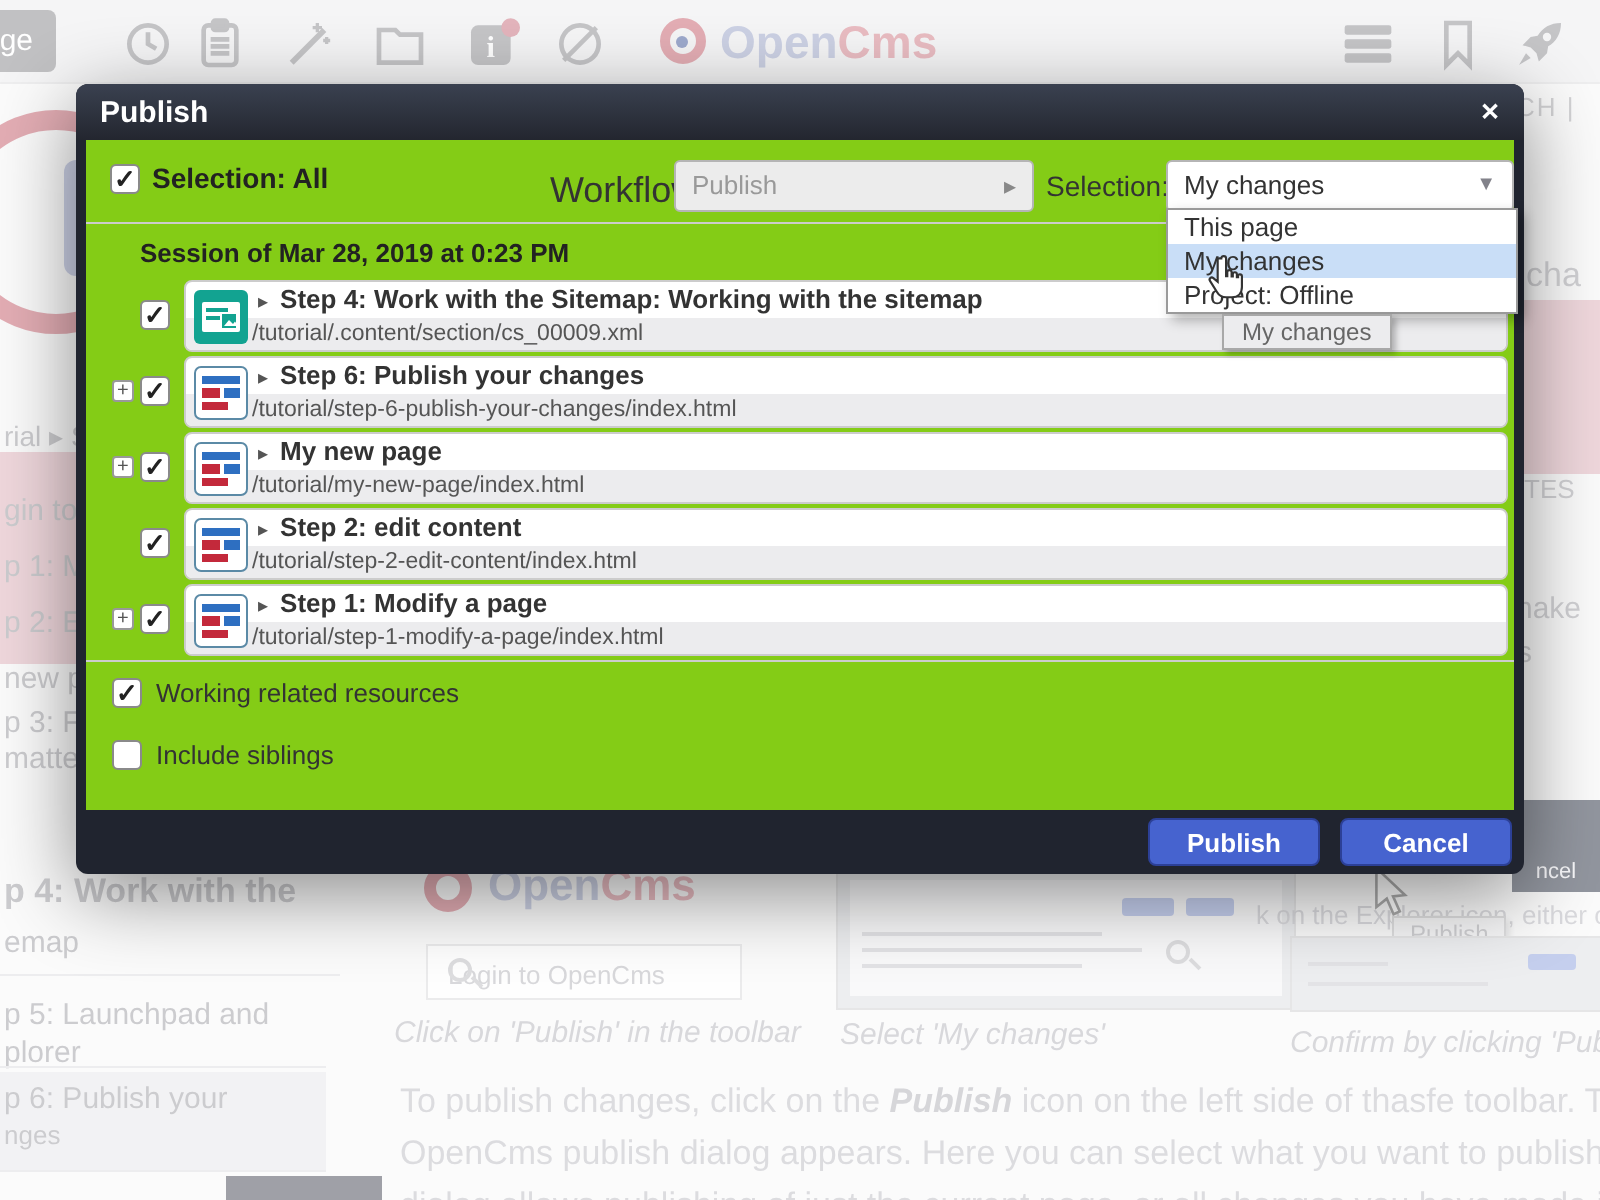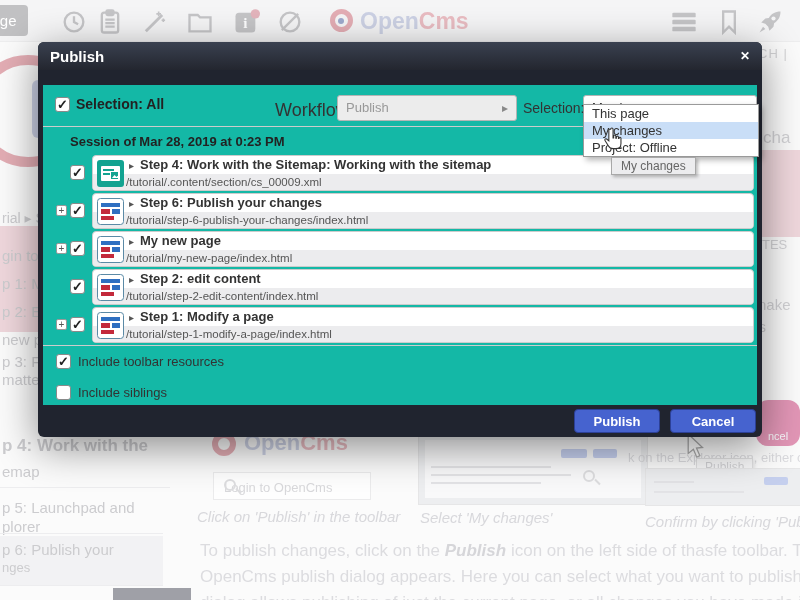--- a/index.html
+++ b/index.html
@@ -32,34 +32,34 @@
   .mag { position:absolute; width:12px; height:12px; border:2px solid #b4b4b9; border-radius:50%; }
   .mag::after { content:""; position:absolute; left:9px; top:9px; width:7px; height:2px; background:#b4b4b9; transform:rotate(45deg); }
   .caption { position:absolute; font-style:italic; font-size:15px; color:#a8a8b0; white-space:nowrap; }
 
   .fig { position:absolute; background:#d7d9dd; border:1px solid #c7c7cb; }
   .fig-inner { position:absolute; left:6px; top:24px; right:6px; bottom:6px; background:#f2f2f4; }
   .chip { position:absolute; background:#7f95da; border-radius:2px; }
   .bar-line { position:absolute; height:2px; background:#c2c2c7; }
   .explorer-line { position:absolute; left:628px; top:450px; font-size:13px; color:#aeaeb5; white-space:nowrap; }
   .bg-tooltip { position:absolute; left:696px; top:458px; background:#ececee; border:1px solid #b5b5b8; box-shadow:2px 2px 3px rgba(0,0,0,.18); font-size:12px; color:#96969c; padding:1px 8px; }
-  .mini-cancel { position:absolute; left:756px; top:400px; width:44px; height:46px; background:#be185d; border-radius:12px; color:#f0f0f5; font-size:11px; display:flex; align-items:flex-end; justify-content:center; padding-bottom:4px; }
+  .mini-cancel { position:absolute; left:756px; top:400px; width:44px; height:46px; background:#0f172a; border-radius:0; color:#f0f0f5; font-size:11px; display:flex; align-items:flex-end; justify-content:center; padding-bottom:4px; }
   .frag { position:absolute; color:#9a9aa0; white-space:nowrap; }
   .para { position:absolute; left:200px; top:538px; font-size:17px; color:#b2b2b9; line-height:26px; white-space:nowrap; }
   .para b { font-style:italic; color:#a4a4ac; }
   .dark-bottom { position:absolute; left:113px; top:588px; width:78px; height:12px; background:#2a2e3c; }
 
   .overlay { position:absolute; inset:0; background:rgba(255,255,255,0.55); z-index:5; }
 
   
   .dialog { position:absolute; left:38px; top:42px; width:724px; height:395px; background:#20242f; border-radius:6px; box-shadow:0 10px 40px rgba(0,0,0,.45); z-index:10; }
   .dlg-header { position:absolute; left:0; top:0; right:0; height:28px; background:linear-gradient(#3a4150,#23262f); border-radius:6px 6px 0 0; display:flex; align-items:center; }
   .dlg-title { color:#fff; font-size:15px; font-weight:bold; padding-left:12px; }
   .dlg-close { margin-left:auto; padding-right:12px; color:#fff; font-size:12px; font-weight:bold; cursor:pointer; }
-  .dlg-body { position:absolute; left:5px; right:5px; top:28px; bottom:32px; background:#14b8a6;margin-top:15px; }
+  .dlg-body { position:absolute; left:5px; right:5px; top:28px; bottom:32px; background:#84cc16; }
   .dlg-footer { position:absolute; left:0; right:0; bottom:0; height:32px; display:flex; align-items:center; justify-content:flex-end; gap:10px; padding-right:6px; }
   .btn { min-width:86px; height:24px; background:#4663cf; border:1px solid #2c4097; border-radius:4px; color:#fff; font-weight:bold; font-size:13px; display:flex; align-items:center; justify-content:center; padding:0 14px; cursor:pointer; }
 
   .cbx { width:15px; height:15px; border:1px solid #8a8a8a; border-radius:3px; background:#fff; position:relative; display:inline-block; }
   .cbx.checked::after { content:"✓"; position:absolute; left:1px; top:-1px; font-size:13px; font-weight:bold; color:#222; }
 
   .sel-all { position:absolute; left:12px; top:11px; display:flex; align-items:center; gap:6px; font-size:14px; font-weight:bold; color:#222; }
   .wf-label { position:absolute; left:232px; top:15px; font-size:18px; color:#333; }
   .wf-select { position:absolute; left:294px; top:10px; width:180px; height:26px; background:#ececec; border:1px solid #b5b5b5; border-radius:3px; font-size:13px; color:#999; line-height:24px; padding-left:8px; }
   .wf-arrow { position:absolute; right:8px; top:0; color:#888; font-size:12px; }
@@ -343,21 +343,21 @@
                   </svg>
       </span>
       <div class="rtitle"><span class="tri"></span><span class="ttext">Step 1: Modify a page</span></div>
     </div>
   </div>
 </div>
       </div>
 
       <div class="inc-row" style="top:269px">
         <span class="cbx checked" id="cb-related"></span>
-        <span>Include toolbar resources</span>
+        <span>Working related resources</span>
       </div>
       <div class="inc-row" style="top:300px">
         <span class="cbx" id="cb-siblings"></span>
         <span>Include siblings</span>
       </div>
     </div>
 
     <div class="dlg-footer">
       <div class="btn">Publish</div>
       <div class="btn">Cancel</div>

